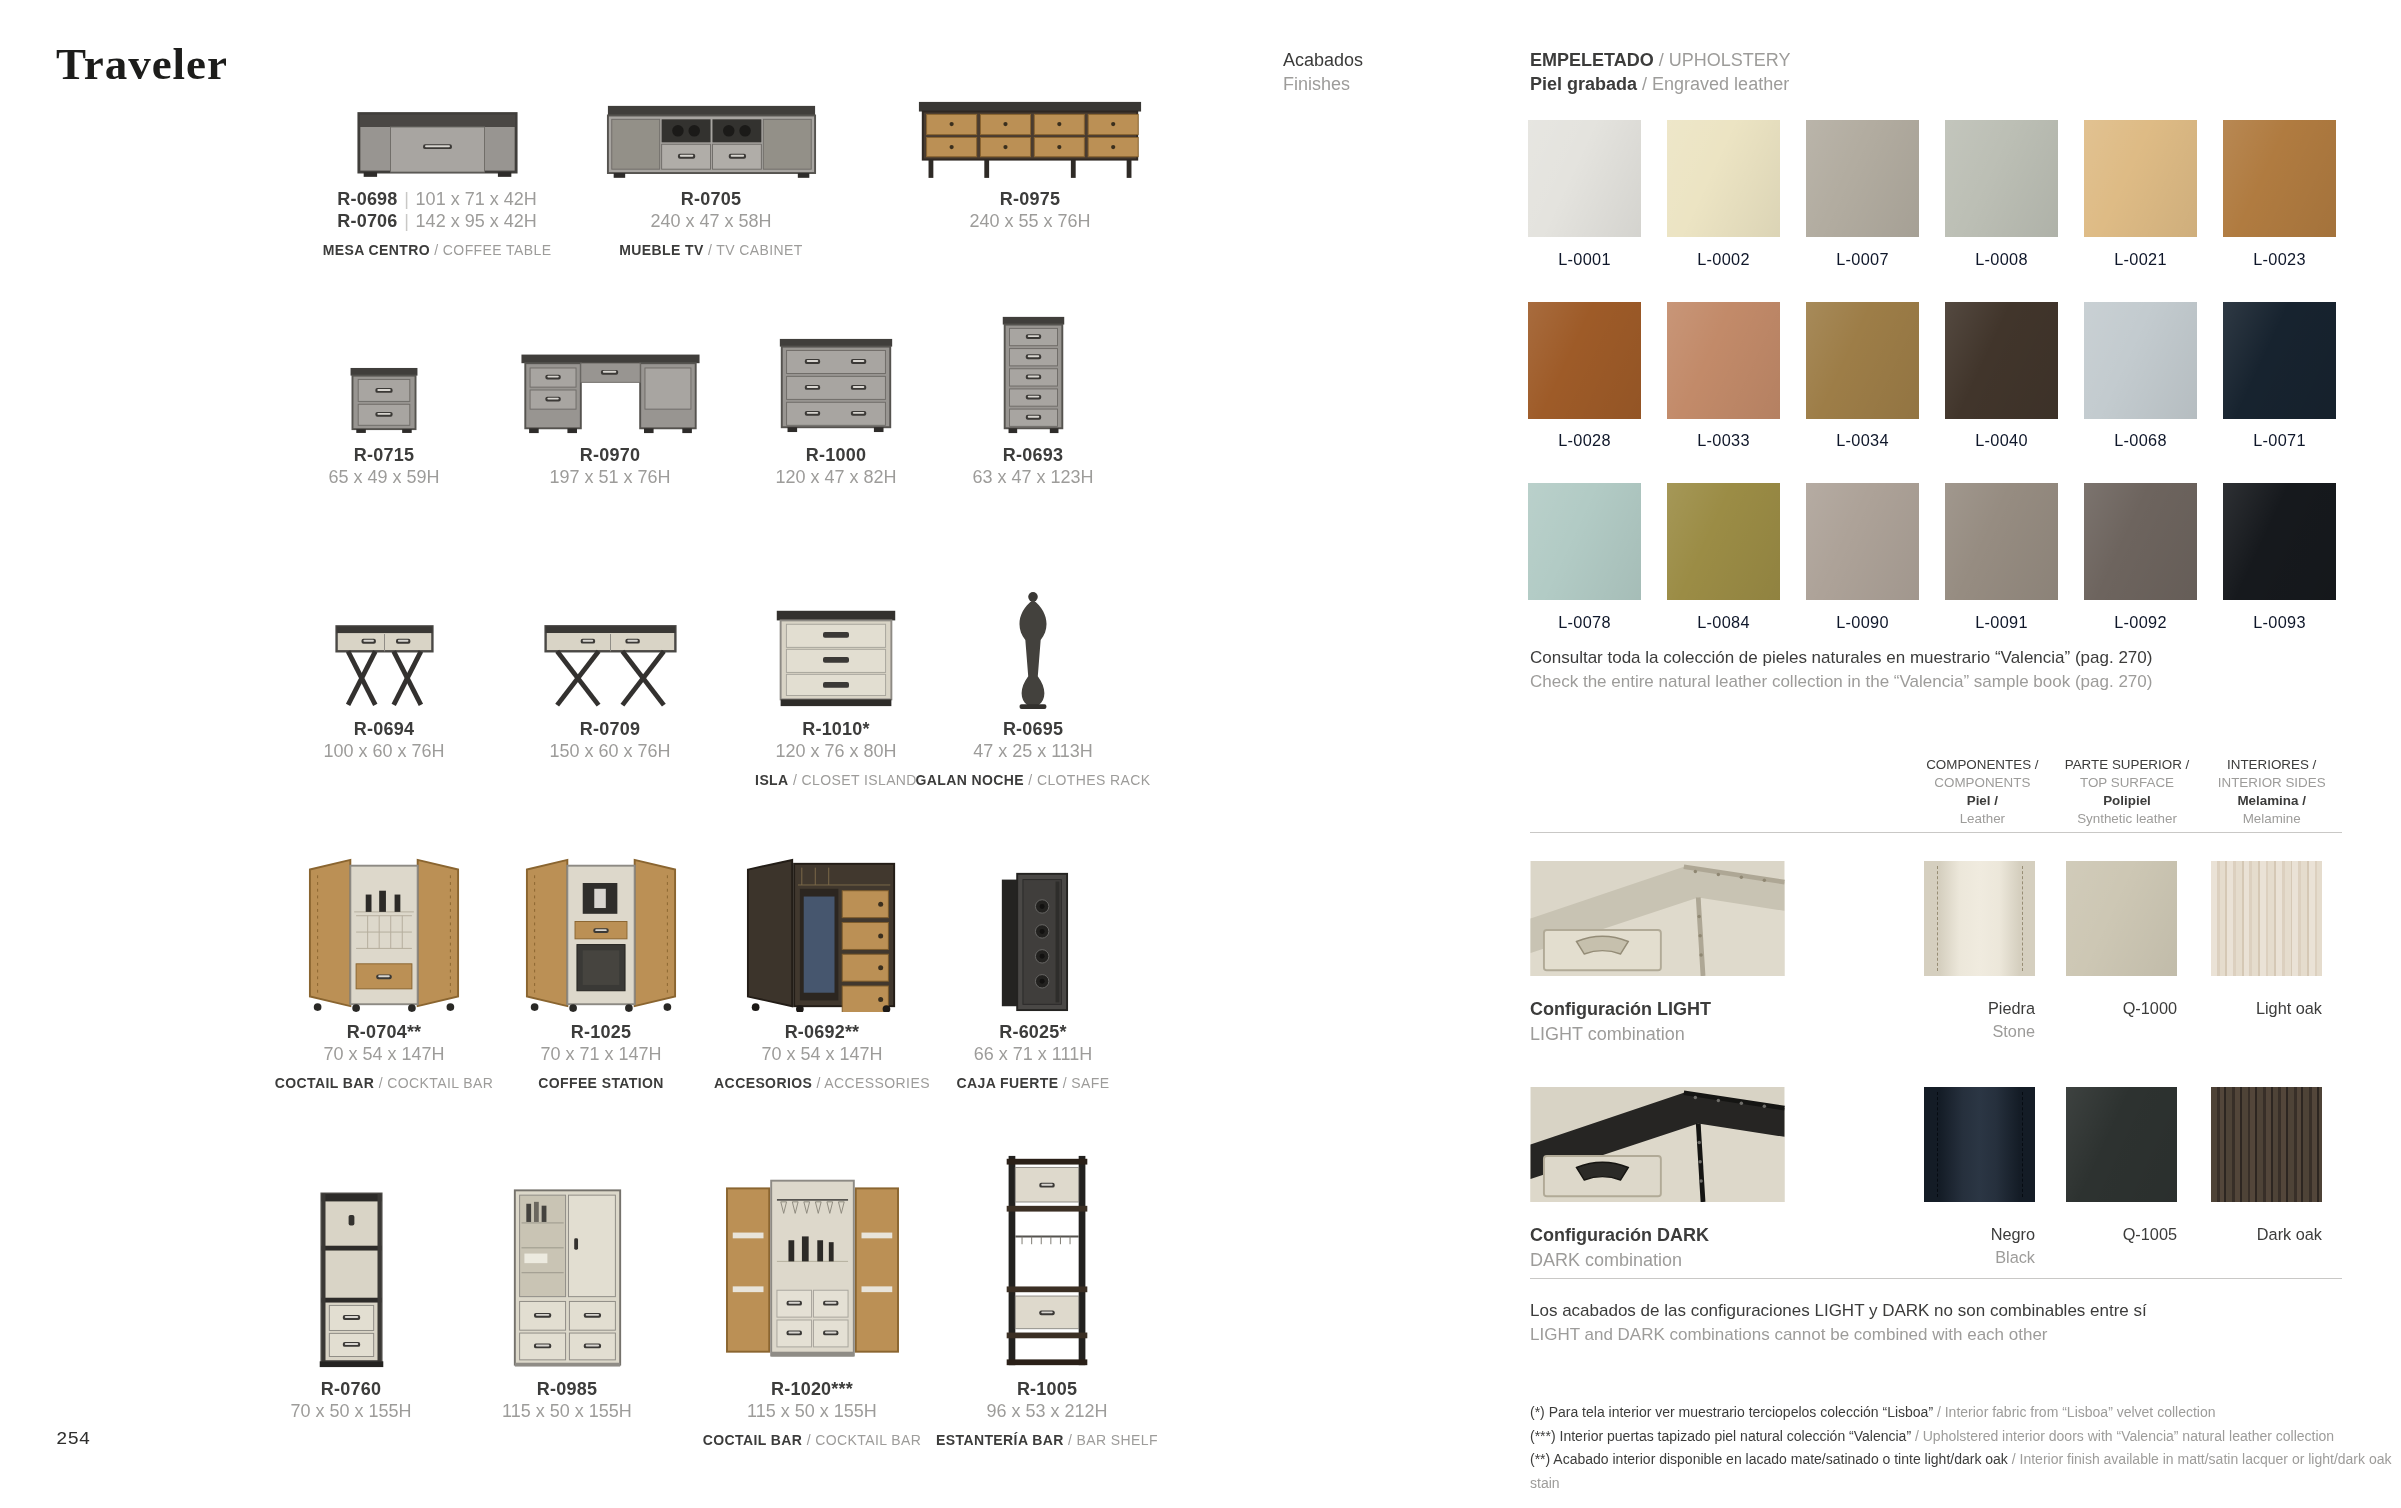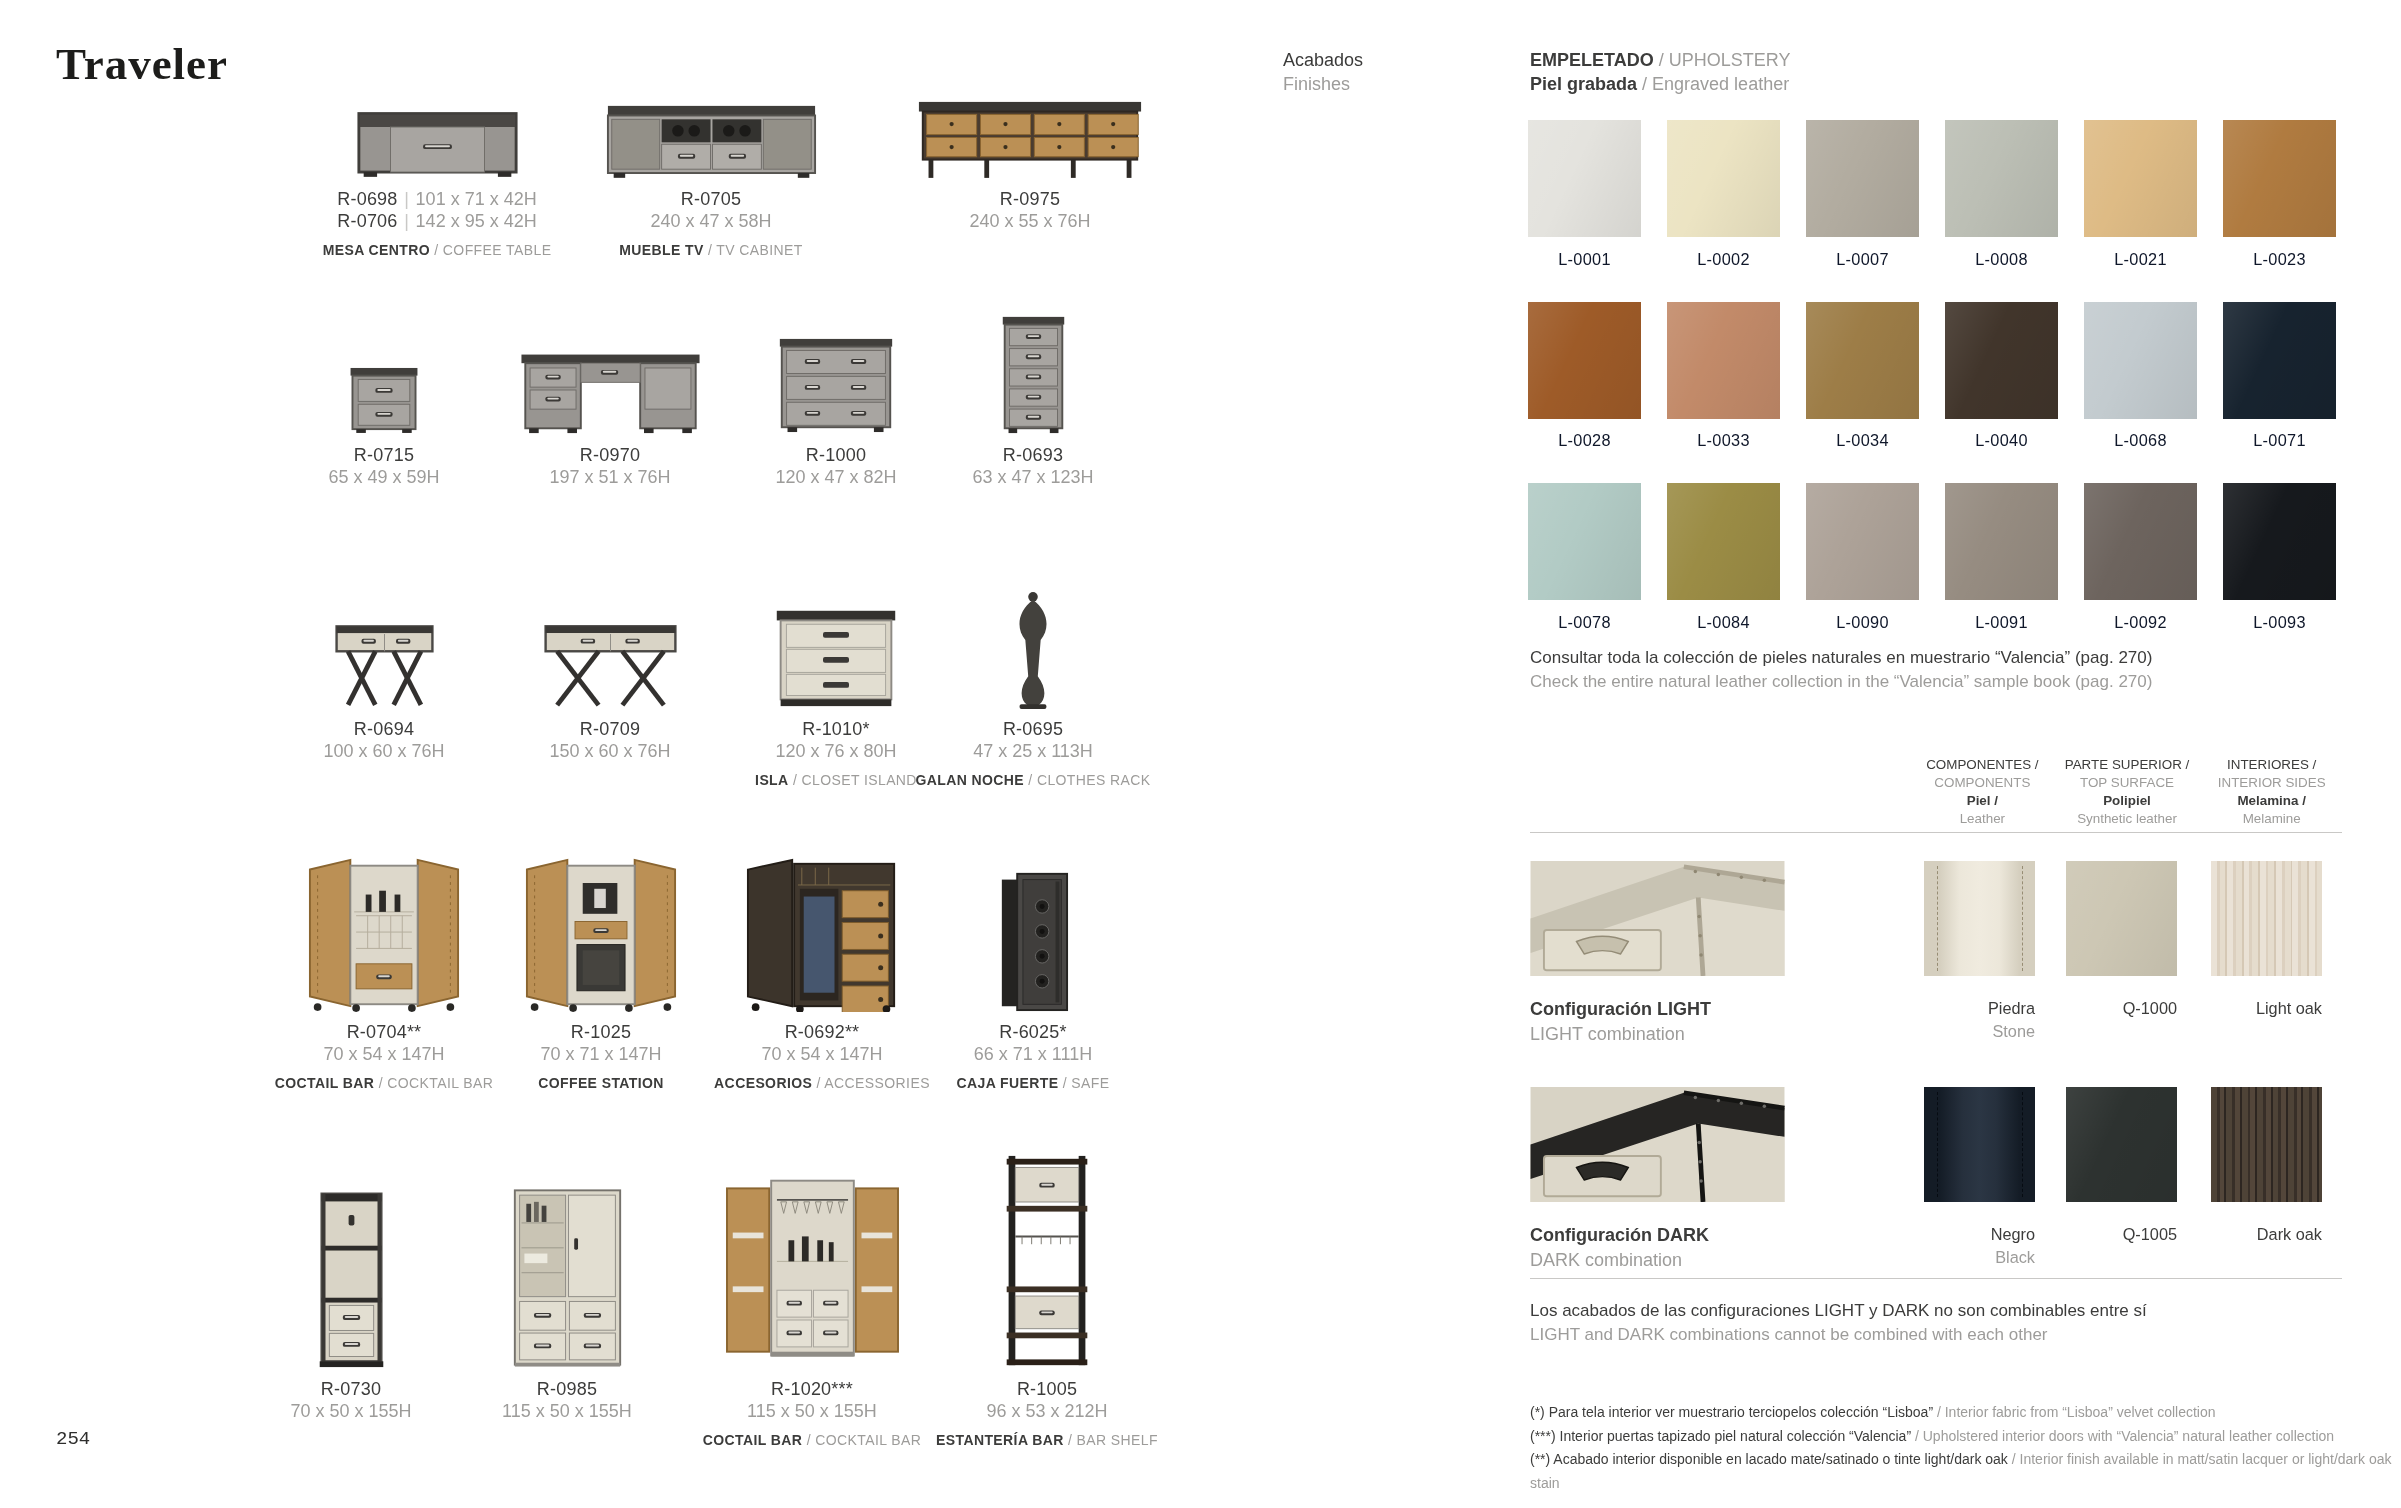--- a/index.html
+++ b/index.html
@@ -8,21 +8,21 @@
   .title{position:absolute;left:56px;top:38px;margin:0;font-family:"Liberation Serif",serif;
     font-weight:600;font-size:45px;letter-spacing:1px;color:#1d1d1b;}
   .gray{color:#9d9c9a;}
   .pagenum{position:absolute;left:56px;top:1428px;font-size:19px;color:#2e2e2d;font-family:Liberation Mono, monospace;}
 
   
   .pcell{position:absolute;width:254px;display:flex;flex-direction:column;align-items:center;}
   .pimg{display:flex;align-items:flex-end;justify-content:center;width:100%;}
   .plab{margin-top:8.6px;text-align:center;line-height:22px;}
   .pline{font-size:18px;}
-  .pline b{font-weight:400;color:#3c3c3b;letter-spacing:0.2px;margin-top:8px;}
+  .pline b{font-weight:700;color:#3c3c3b;letter-spacing:0.2px;margin-top:8px;}
   .dims{color:#9d9c9a;font-weight:400;}
   .bar{color:#c9c8c6;margin:0 6.7px;font-weight:400;}
   .pcat{margin-top:7.7px;font-size:14px;letter-spacing:0.4px;}
   .pcat b{color:#3c3c3b;font-weight:700;}
 
   
   .rp-h{font-size:18px;line-height:24px;}
   #acabados{position:absolute;left:1283px;top:48px;}
   #section-head{position:absolute;left:1530px;top:48px;}
   #section-head b,.rp-h b{font-weight:700;color:#3c3c3b;}
@@ -442,21 +442,21 @@
 <rect x="18" y="124" width="46" height="26" fill="#e2ded1" stroke="#8d8a84"></rect>
               <rect x="32" y="134" width="18" height="5" rx="2" fill="#3b3936"></rect>
               <rect x="34" y="135" width="14" height="2" rx="1" fill="#d8d5d0"></rect>
 <rect x="18" y="153" width="46" height="24" fill="#e2ded1" stroke="#8d8a84"></rect>
               <rect x="32" y="162" width="18" height="5" rx="2" fill="#3b3936"></rect>
               <rect x="34" y="163" width="14" height="2" rx="1" fill="#d8d5d0"></rect>
 <rect x="8" y="182" width="66" height="6" fill="#242321"></rect>
             </svg>
           </div>
           <div class="plab">
-            <div class="pline"><b>R-0730</b></div>
+            <div class="pline"><b>R-0760</b></div>
             <div class="pline dims">70 x 50 x 155H</div>
           </div>
         </div>
         <div class="pcell" style="left: 440px; top: 1172px;">
           <div class="pimg" style="height: 197px;">
             <svg width="113" height="183" viewBox="0 0 118 190">
 <rect x="4" y="4" width="110" height="182" fill="#dcd8ca" stroke="#75726c" stroke-width="2"></rect>
 <rect x="9" y="9" width="48" height="106" fill="#c9c4b4" stroke="#8d8a84"></rect>
 <line x1="11" y1="38" x2="55" y2="38" stroke="#9b968a"></line>
               <line x1="11" y1="64" x2="55" y2="64" stroke="#9b968a"></line>

